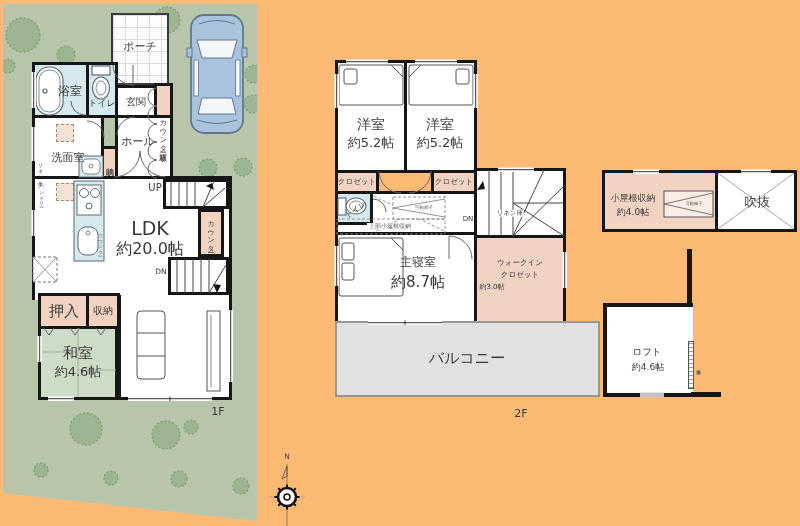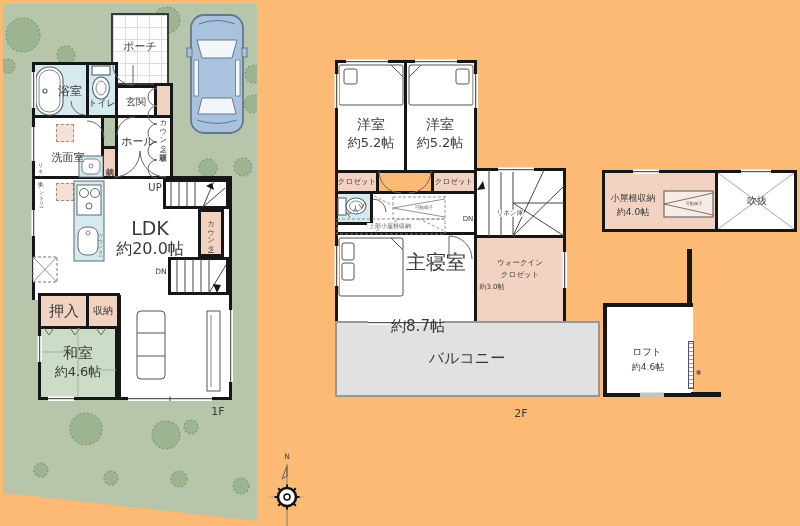--- a/index.html
+++ b/index.html
@@ -289,31 +289,31 @@
   <div class="lbl" style="left:371px;top:142px;font-size:13px;">約5.2帖</div>
   <div class="lbl" style="left:440px;top:124px;font-size:14px;">洋室</div>
   <div class="lbl" style="left:440px;top:142px;font-size:13px;">約5.2帖</div>
   <div class="lbl" style="left:357px;top:182px;font-size:7.5px;">クロゼット</div>
   <div class="lbl" style="left:454px;top:182px;font-size:7.5px;">クロゼット</div>
   <div class="lbl" style="left:356px;top:210px;font-size:8px;transform:translate(-50%,-50%) rotate(-35deg);">トイレ</div>
   <div class="lbl" style="left:424px;top:208px;font-size:4.5px;color:#555;">可動梯子</div>
   <div class="lbl" style="left:390px;top:226px;font-size:6px;color:#555;background:#fff;padding:0 2px;">上部小屋根収納</div>
   <div class="lbl" style="left:468px;top:219px;font-size:7px;">DN</div>
   <div class="lbl" style="left:510px;top:213px;font-size:6.5px;background:#fff;padding:0 1px;">リネン庫</div>
-  <div class="lbl" style="left:436px;top:262px;font-size:20px;">主寝室</div>
-  <div class="lbl" style="left:418px;top:282px;font-size:15px;margin-top:44px;">約8.7帖</div>
+  <div class="lbl" style="left:418px;top:262px;font-size:12px;">主寝室</div>
+  <div class="lbl" style="left:418px;top:282px;font-size:15px;">約8.7帖</div>
   <div class="lbl" style="left:520px;top:263px;font-size:7.5px;">ウォークイン</div>
   <div class="lbl" style="left:520px;top:275px;font-size:7.5px;">クロゼット</div>
   <div class="lbl" style="left:492px;top:287px;font-size:7px;">約3.0帖</div>
   <div class="lbl" style="left:467px;top:358px;font-size:15px;">バルコニー</div>
   <div class="lbl" style="left:521px;top:413px;font-size:11px;">2F</div>
 
   <div class="lbl" style="left:633px;top:198px;font-size:9px;">小屋根収納</div>
   <div class="lbl" style="left:633px;top:212px;font-size:9px;">約4.0帖</div>
   <div class="lbl" style="left:694px;top:204px;font-size:4.2px;color:#555;">可動梯子</div>
-  <div class="lbl" style="left:757px;top:201px;font-size:10px;">吹抜</div>
+  <div class="lbl" style="left:757px;top:201px;font-size:13px;">吹抜</div>
   <div class="lbl" style="left:647px;top:352px;font-size:9.5px;">ロフト</div>
   <div class="lbl" style="left:648px;top:367px;font-size:9px;">約4.6帖</div>
   <div class="lbl vlbl" style="left:698px;top:367px;font-size:4.2px;letter-spacing:0;color:#555;">可動梯子</div>
 
   <div class="lbl" style="left:287px;top:457px;font-size:7.5px;color:#444;">N</div>
 
 </div>
 
 </body></html>

